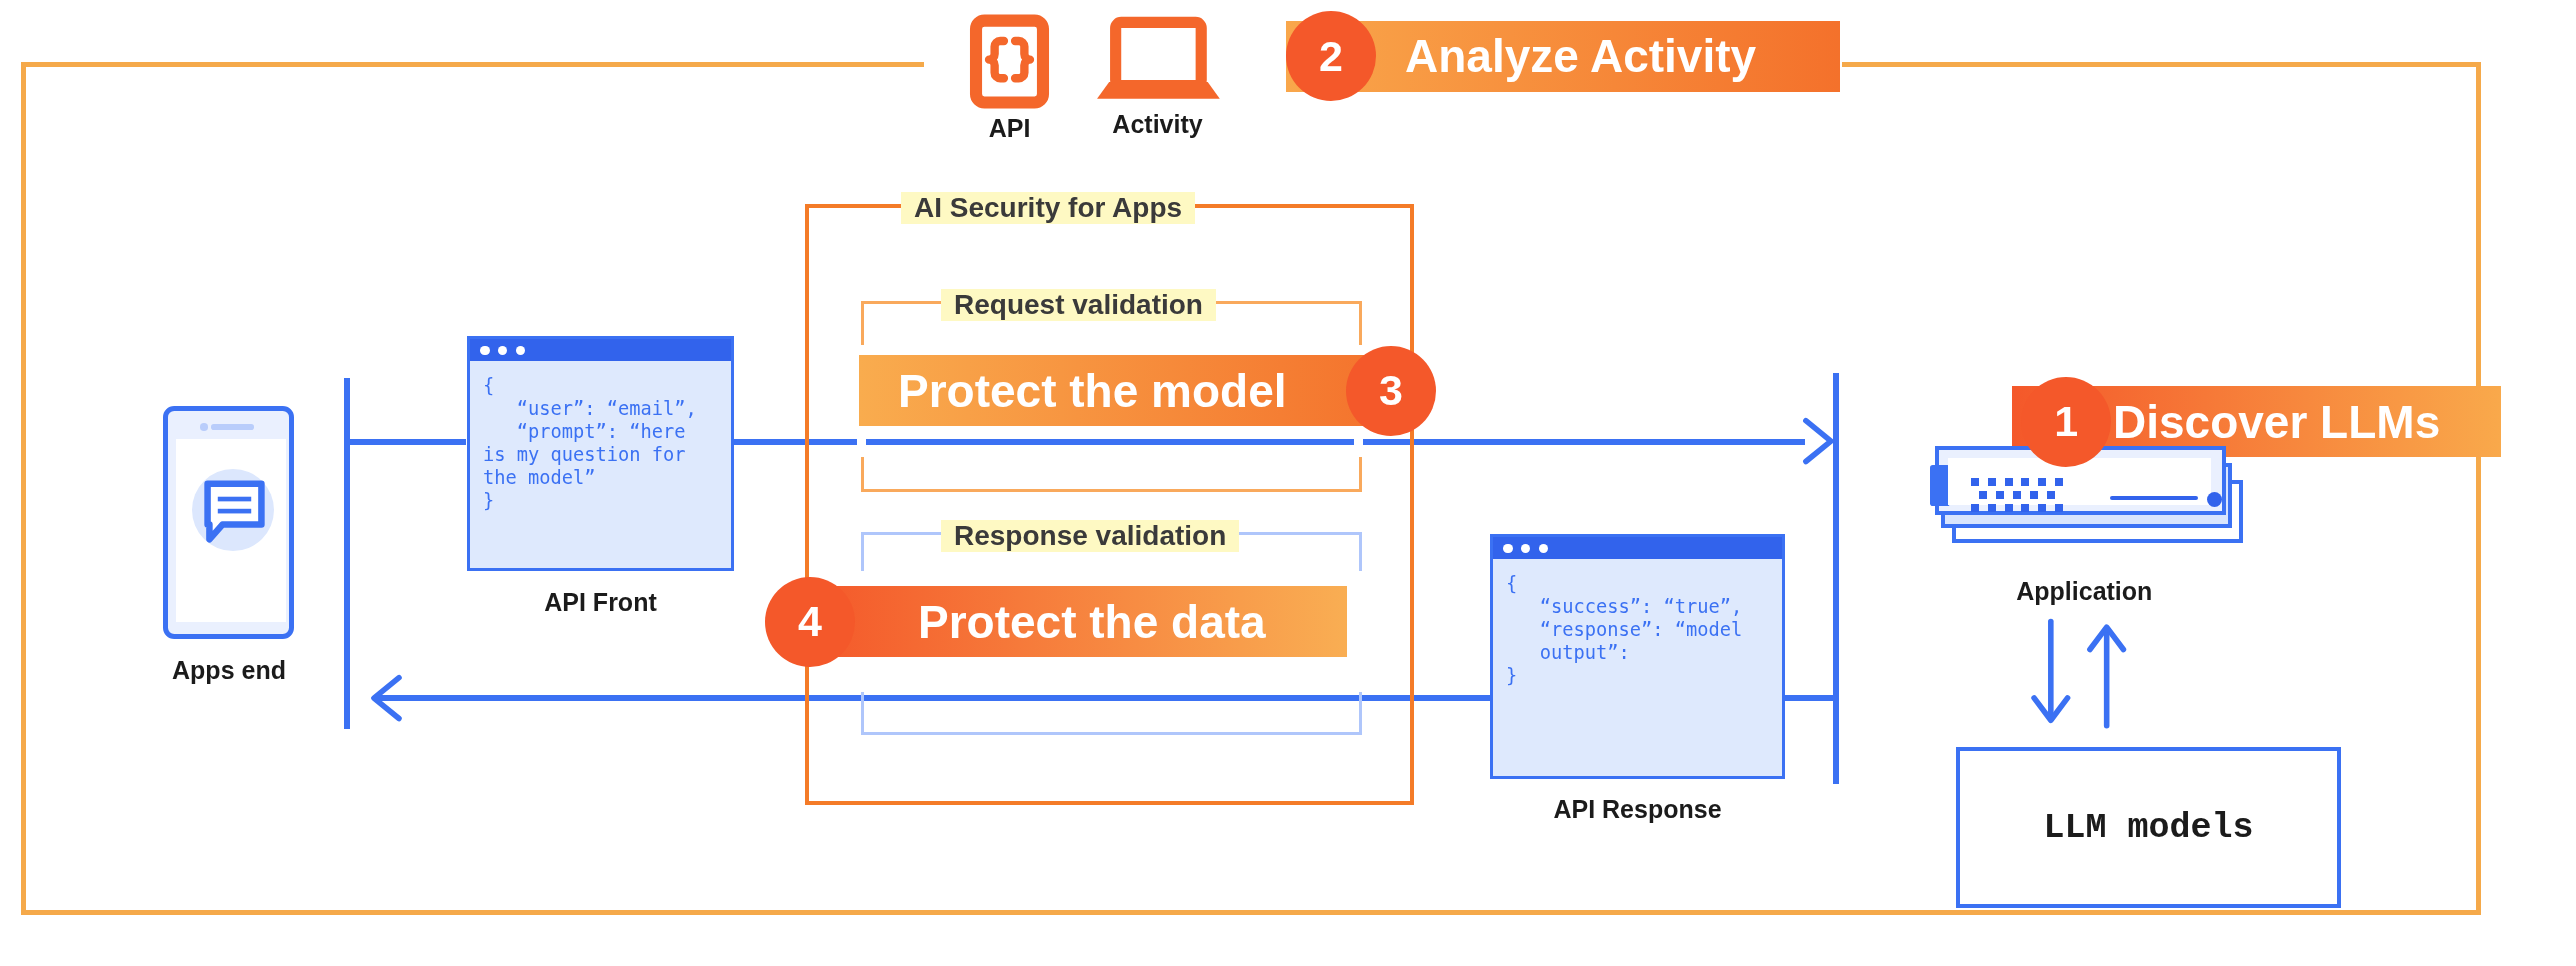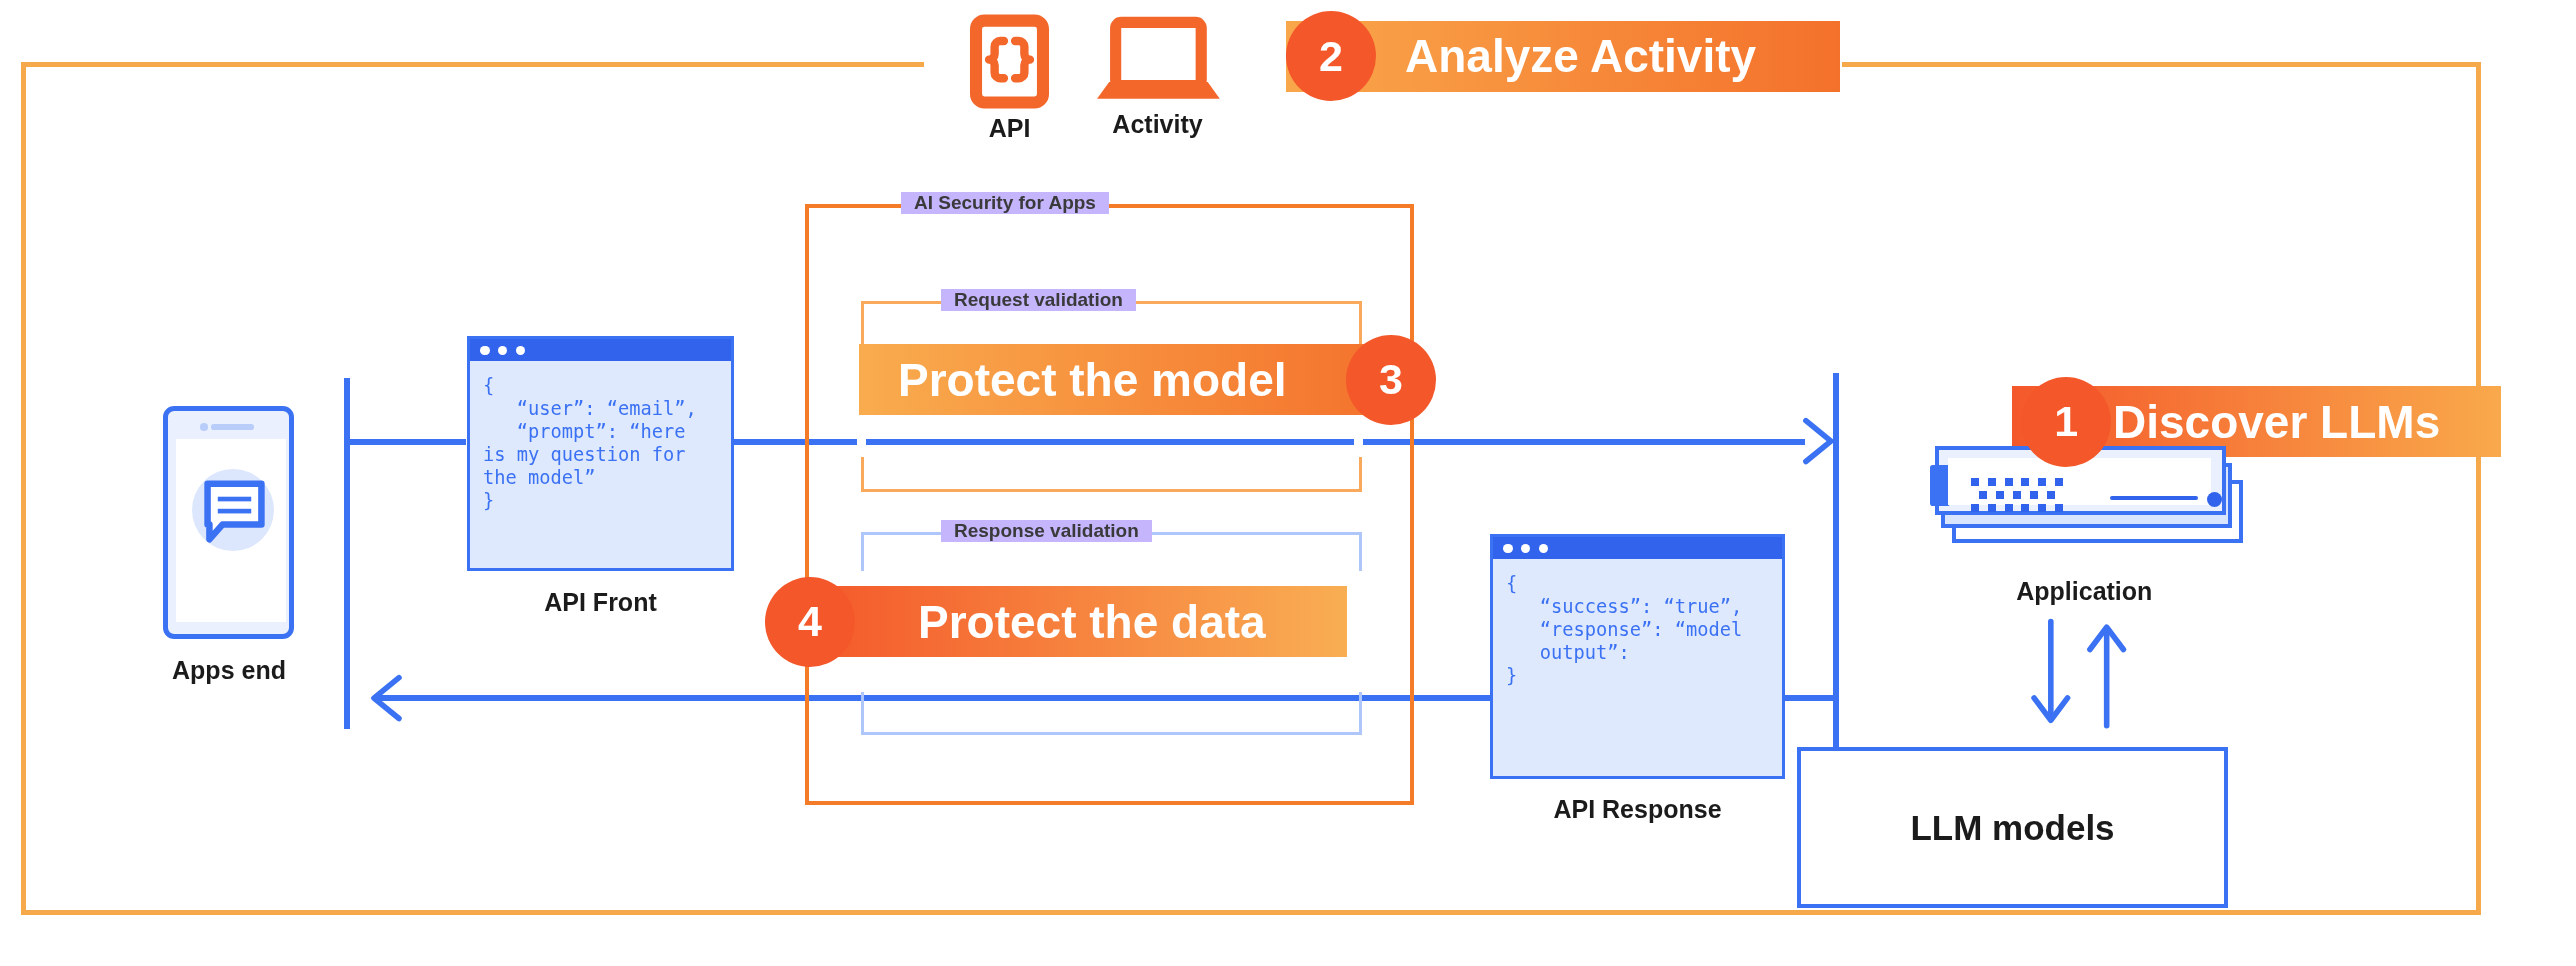--- a/index.html
+++ b/index.html
@@ -13,22 +13,22 @@
   
   #outer-frame{left:20.5px;top:62px;width:2460px;height:853px;border:5.6px solid #F5A94A;box-sizing:border-box;}
   
   .frame-gap{background:#ffffff;}
 
   
   .node-label{
     font-size:25px;font-weight:bold;color:#1B1B1B;text-align:center;white-space:nowrap;
   }
   .box-title{
-    font-size:19px;font-weight:bold;color:#3A3A3A;text-align:center;white-space:nowrap;
-    background:#c4b5fd;padding:0 13px;
+    font-size:28px;font-weight:bold;color:#3A3A3A;text-align:center;white-space:nowrap;
+    background:#fef9c3;padding:0 13px;
   }
 
   
   .bracket-box{box-sizing:border-box;}
   #ai-security-box{left:805px;top:204px;width:609px;height:601px;border:4.7px solid #F47B28;}
   #request-validation-box{left:861px;top:301px;width:501px;height:191px;border:3.7px solid #F9A95C;}
   #response-validation-box{left:861px;top:532px;width:501px;height:203px;border:3.7px solid #AFC6FB;}
 
   
   .badge{position:absolute;display:flex;align-items:center;height:71px;}
@@ -49,21 +49,21 @@
   #badge-analyze{left:1286px;top:20.5px;}
   #badge-analyze .bar{width:554px;background:linear-gradient(90deg,#F9A74B 0%,#F4712B 100%);padding-left:119px;}
   #badge-analyze .num{left:0px;top:-9.3px;z-index:4;}
 
   
   #badge-discover{left:2012px;top:386px;}
   #badge-discover .bar{width:489px;background:linear-gradient(90deg,#F4582A 0%,#F9A94B 100%);padding-left:101px;}
   #badge-discover .num{left:9.3px;top:-9.3px;z-index:4;}
 
   
-  #badge-protect-model{left:859px;top:344px;}
+  #badge-protect-model{left:859px;top:355px;}
   #badge-protect-model .bar{width:532px;background:linear-gradient(90deg,#F9AC4E 0%,#F4722C 100%);padding-left:39px;}
   #badge-protect-model .num{right:-45px;top:-9.3px;z-index:4;}
   #badge-protect-model .txt{margin-right:0;}
 
   
   #badge-protect-data{left:808px;top:586px;}
   #badge-protect-data .bar{width:539px;background:linear-gradient(90deg,#F4582A 0%,#F9AE53 100%);padding-left:110px;}
   #badge-protect-data .num{left:-43px;top:-9.3px;z-index:4;}
 
   
@@ -95,21 +95,21 @@
   .app-back1{left:5.6px;top:17px;width:291px;height:65px;border:4.7px solid #3B71F3;background:#D9E5FD;box-sizing:border-box;}
   .app-front{left:0px;top:0px;width:291px;height:69px;border:4.7px solid #3B71F3;background:#EAF0FE;box-sizing:border-box;}
   .app-tab{left:-9.3px;top:15px;width:20.5px;height:41px;background:#3B71F3;border-radius:2.8px;}
   .app-inner{left:9.3px;top:7.5px;width:263px;height:47px;background:#ffffff;}
   .dotgrid{left:22.4px;top:20.5px;}
   .dot{position:absolute;width:8.4px;height:8.4px;background:#3263EC;}
   .app-line{left:162px;top:38px;width:88px;height:4.7px;background:#3263EC;border-radius:2.8px;}
   .app-knob{left:259px;top:34px;width:15px;height:15px;border-radius:50%;background:#3263EC;}
 
   
-  #llm-box{left:1797px;top:747px;width:431px;height:161px;border:4.7px solid #3B71F3;background:#ffffff;box-sizing:border-box;display:flex;align-items:center;justify-content:center;}
+  #llm-box{left:1956px;top:747px;width:385px;height:161px;border:4.7px solid #3B71F3;background:#ffffff;box-sizing:border-box;display:flex;align-items:center;justify-content:center;font-family:Liberation Mono, monospace;}
   #llm-box .lbl{font-size:35px;font-weight:bold;color:#1B1B1B;}
 
   
   .bluebar{background:#3B71F3;}
   .thinline{background:#3B71F3;}
 
   svg{display:block;overflow:visible;}
 </style>
 </head>
 <body>

